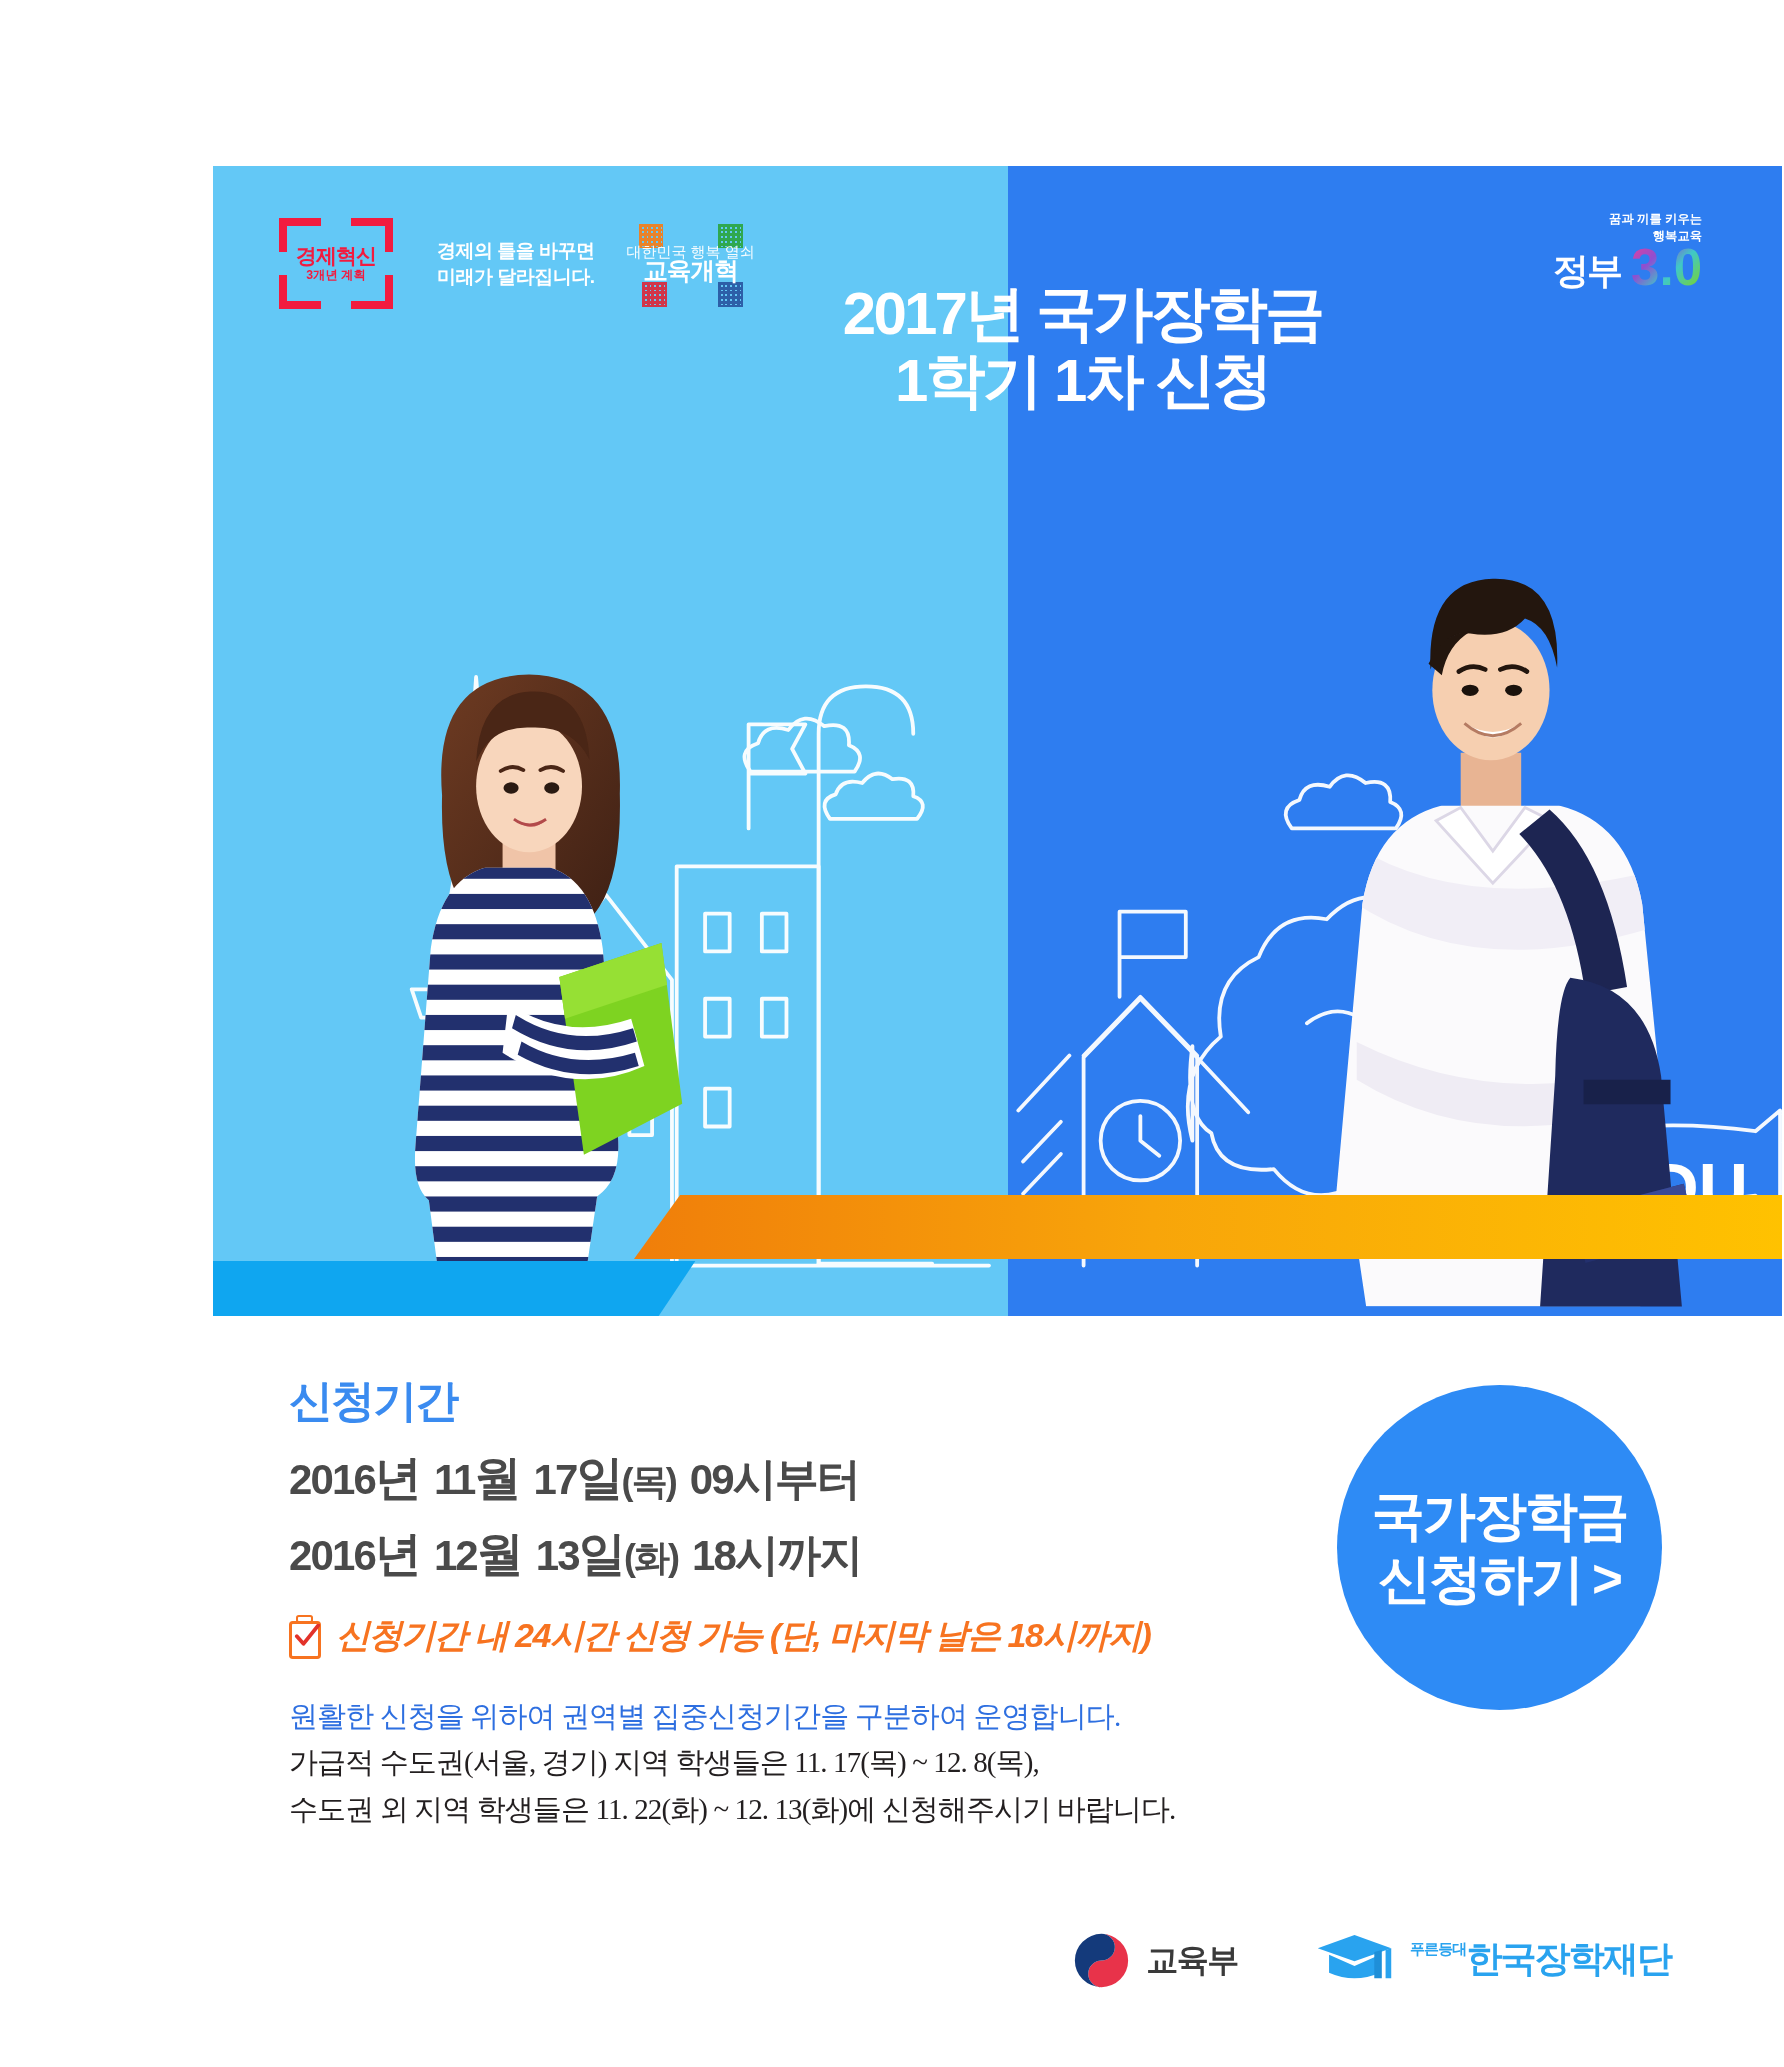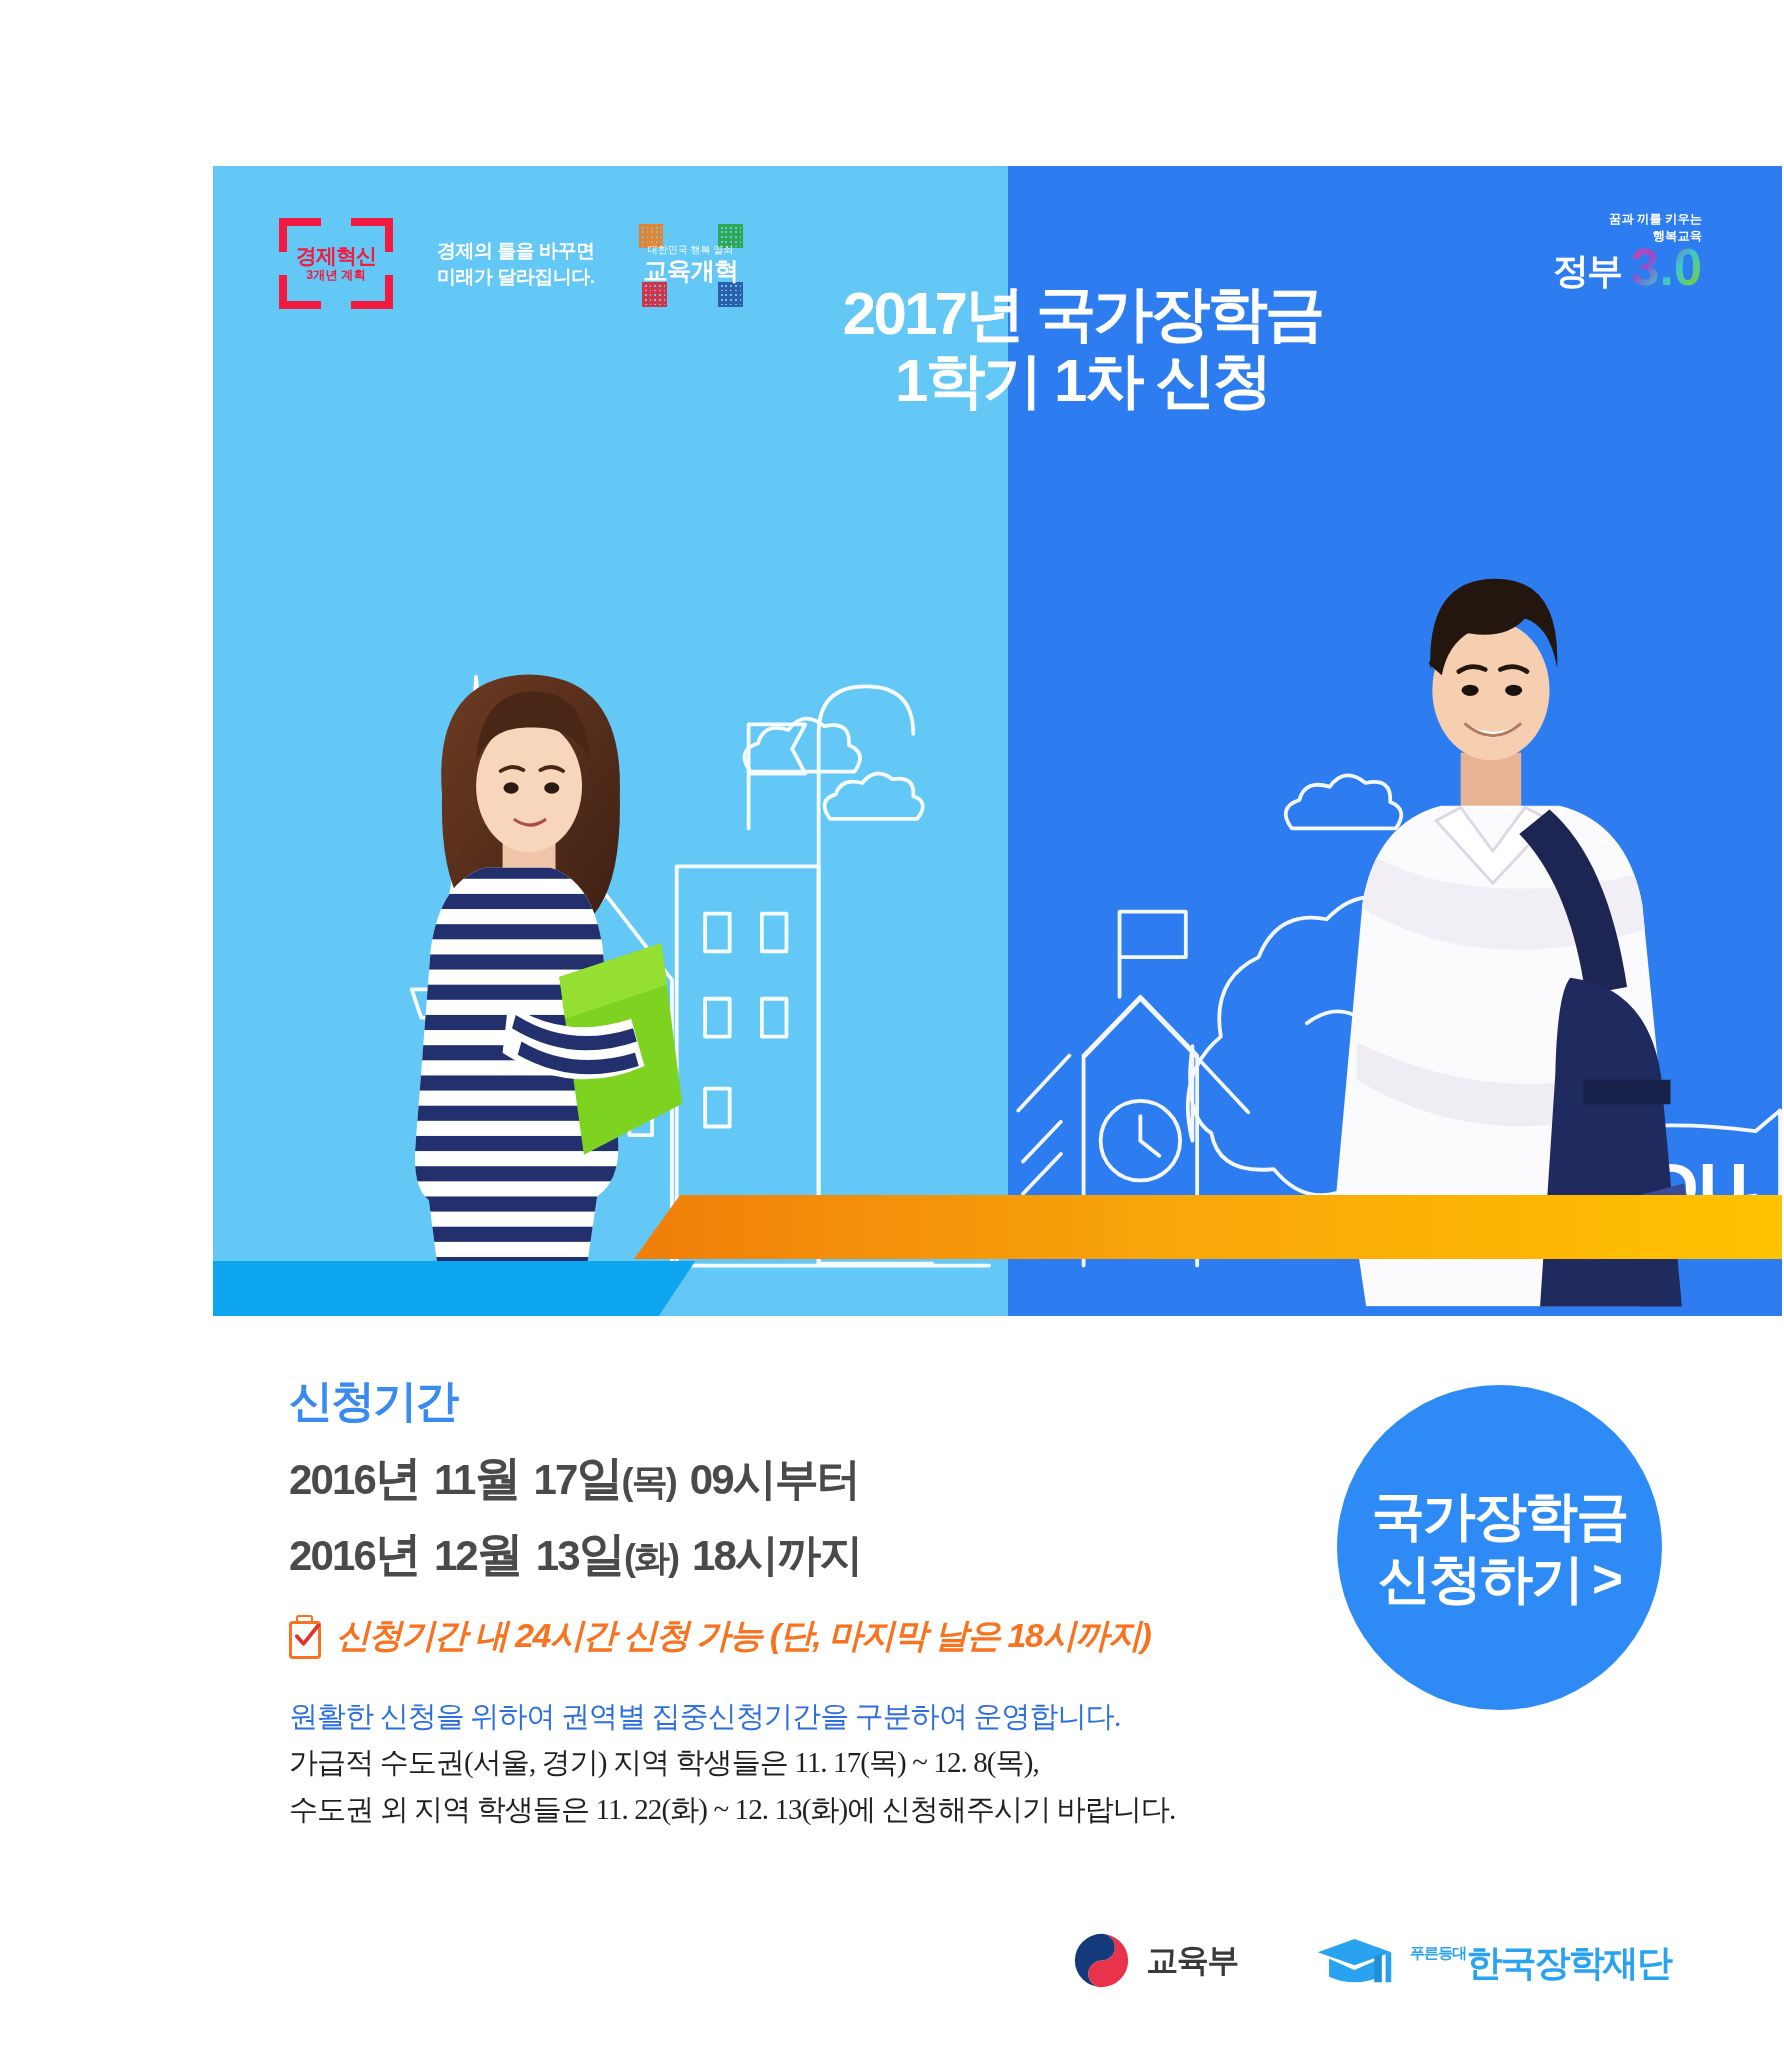--- a/index.html
+++ b/index.html
@@ -43,21 +43,21 @@
   .edu-sq.g { right:0; top:3.8px;  background:
       repeating-linear-gradient(#2FA84F 0 2.8px, transparent 2.8px 4.7px),
       repeating-linear-gradient(90deg,#2FA84F 0 2.8px, transparent 2.8px 4.7px); }
   .edu-sq.r { left:3.8px; bottom:0; background:
       repeating-linear-gradient(#D1354A 0 2.8px, transparent 2.8px 4.7px),
       repeating-linear-gradient(90deg,#D1354A 0 2.8px, transparent 2.8px 4.7px); }
   .edu-sq.b { right:0; bottom:0; background:
       repeating-linear-gradient(#2D5FA8 0 2.8px, transparent 2.8px 4.7px),
       repeating-linear-gradient(90deg,#2D5FA8 0 2.8px, transparent 2.8px 4.7px); }
   .edu-sm { position:absolute; left:50%; top:23px; transform:translateX(-50%);
-            color:#ffffff; font-size:10px; white-space:nowrap; opacity:.95; }
+            color:#ffffff; font-size:15px; white-space:nowrap; opacity:.95; }
   .edu-big{ position:absolute; left:50%; top:34px; transform:translateX(-50%);
             color:#ffffff; font-size:24.6px; font-weight:700; white-space:nowrap;
             letter-spacing:-0.9px; }
 
   .gov-logo { position:absolute; right:80px; top:45px; text-align:right; z-index:6; }
   .gov-sm { color:#ffffff; font-size:12.3px; line-height:1.35; font-weight:600; }
   .gov-main { display:flex; align-items:flex-end; justify-content:flex-end; margin-top:1.9px; }
   .gov-word { color:#ffffff; font-size:36px; font-weight:800; letter-spacing:-1.9px; line-height:1; }
   .gov-30 { font-size:51px; font-weight:800; line-height:.85; margin-left:10px;
             background:linear-gradient(135deg,#E040A0 0%,#8E4FD0 30%,#3FC8C8 60%,#7ED321 100%);
@@ -118,21 +118,21 @@
     width:325px; height:325px; border-radius:50%;
     background:#2E8BF5; z-index:8;
     display:flex; flex-direction:column; align-items:center; justify-content:center;
     color:#ffffff; font-weight:800; letter-spacing:-1.9px; line-height:1.18;
     cursor:pointer;
   }
   .cta-l1 { font-size:53px; }
   .cta-l2 { font-size:53px; display:flex; align-items:center; gap:9.5px; }
 
   
-  .footer { position:absolute; right:114px; top:1931px; display:flex; align-items:flex-end; gap:76px; }
+  .footer { position:absolute; right:114px; top:1931px; display:flex; align-items:flex-start; gap:76px; }
   .foot-item { display:flex; align-items:center; gap:15px; }
   .moe-name { color:#3A3A3A; font-size:32px; font-weight:700; letter-spacing:-1.4px; }
   .kosaf-txt { display:flex; flex-direction:row; line-height:1; }
   .kosaf-sm { color:#29A3EF; font-size:15px; font-weight:700; letter-spacing:-0.9px; margin-bottom:2.8px; }
   .kosaf-lg { color:#29A3EF; font-size:36px; font-weight:800; letter-spacing:-1.9px; }
 </style>
 </head>
 <body>
 
 <div class="poster">

